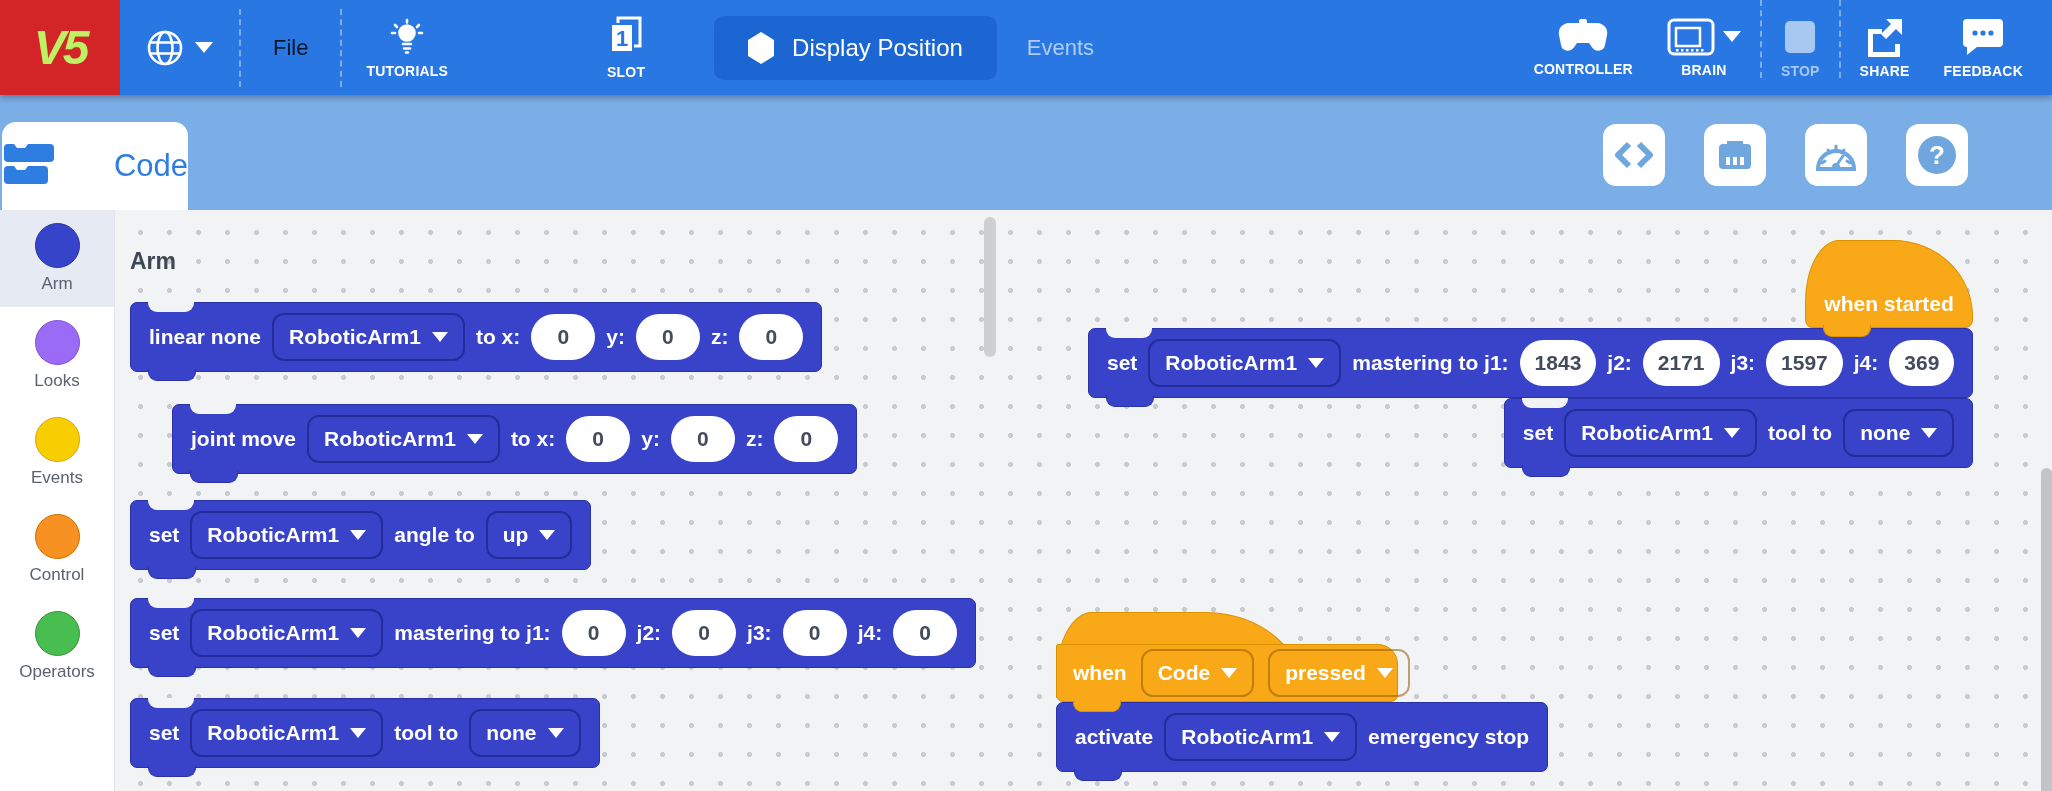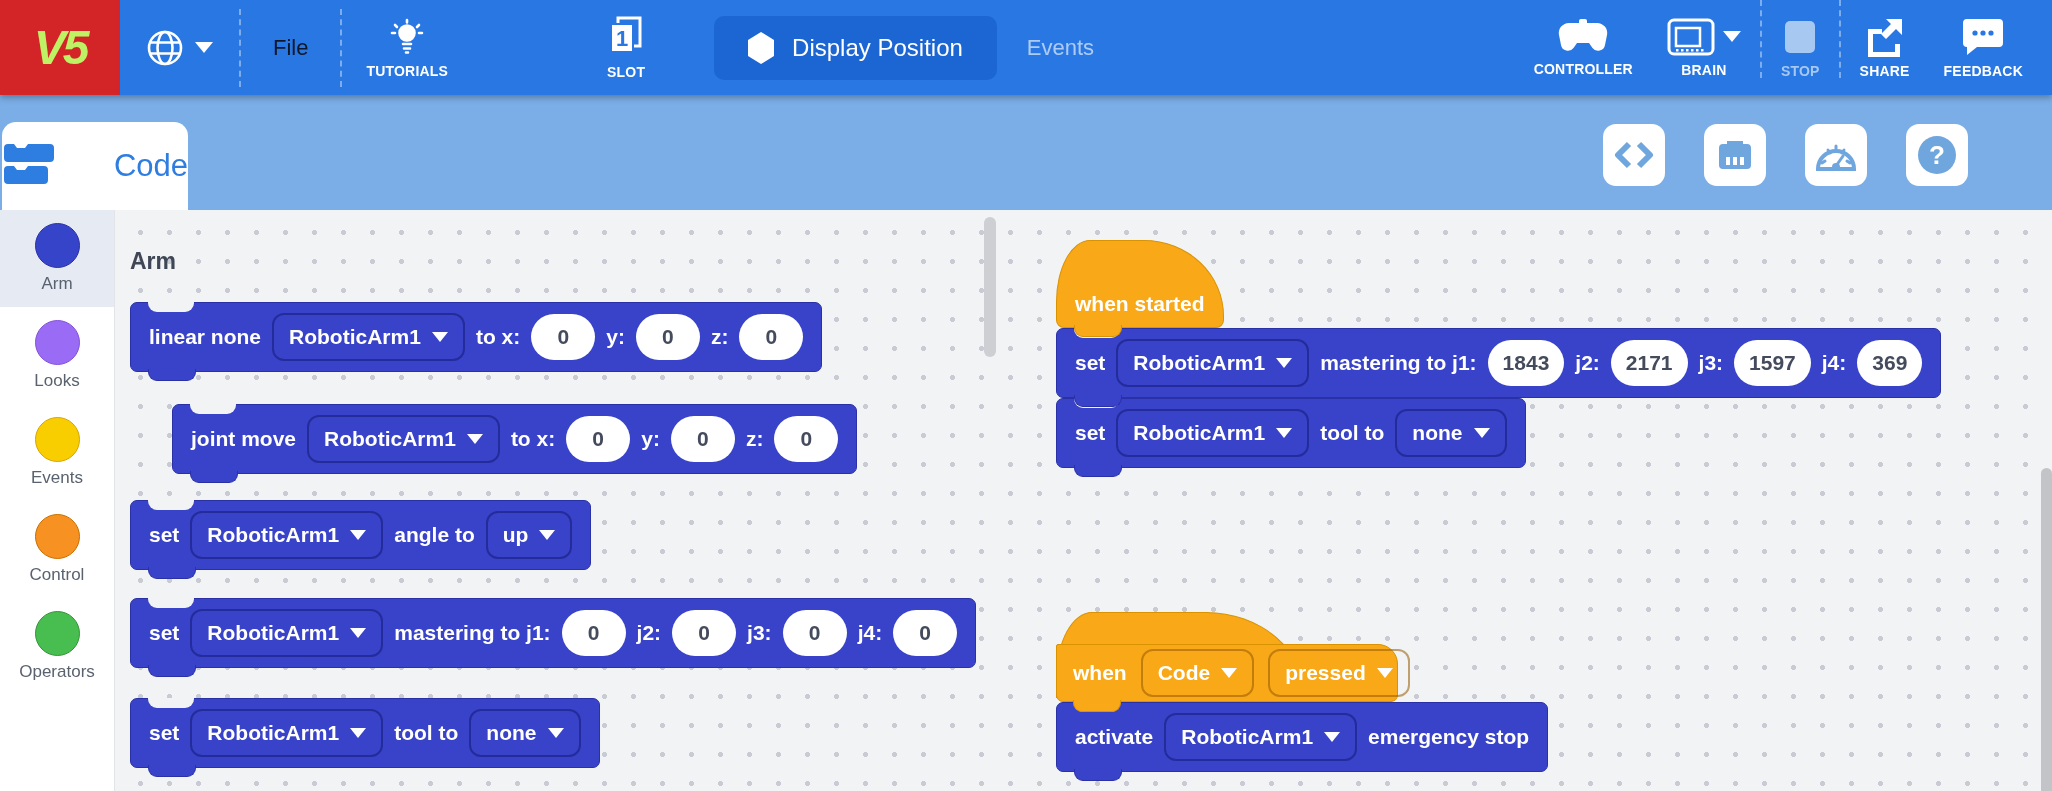--- a/index.html
+++ b/index.html
@@ -362,21 +362,21 @@
             <span class="dd-caret"></span>
           </span>
           <span class="b-label">tool to</span>
           <span class="dd">
             <span>none</span>
             <span class="dd-caret"></span>
           </span>
         </div>
       </div>
 
-    <div class="stack" style="left:1056px; top:30px;">
+    <div class="stack" style="left:1088px; top:30px;align-items:flex-end;">
         <div class="hat">
           <span class="b-label">when started</span>
         </div>
         <div class="block stackable">
           <span class="b-label">set</span>
           <span class="dd">
             <span>RoboticArm1</span>
             <span class="dd-caret"></span>
           </span>
           <span class="b-label">mastering to j1:</span>

